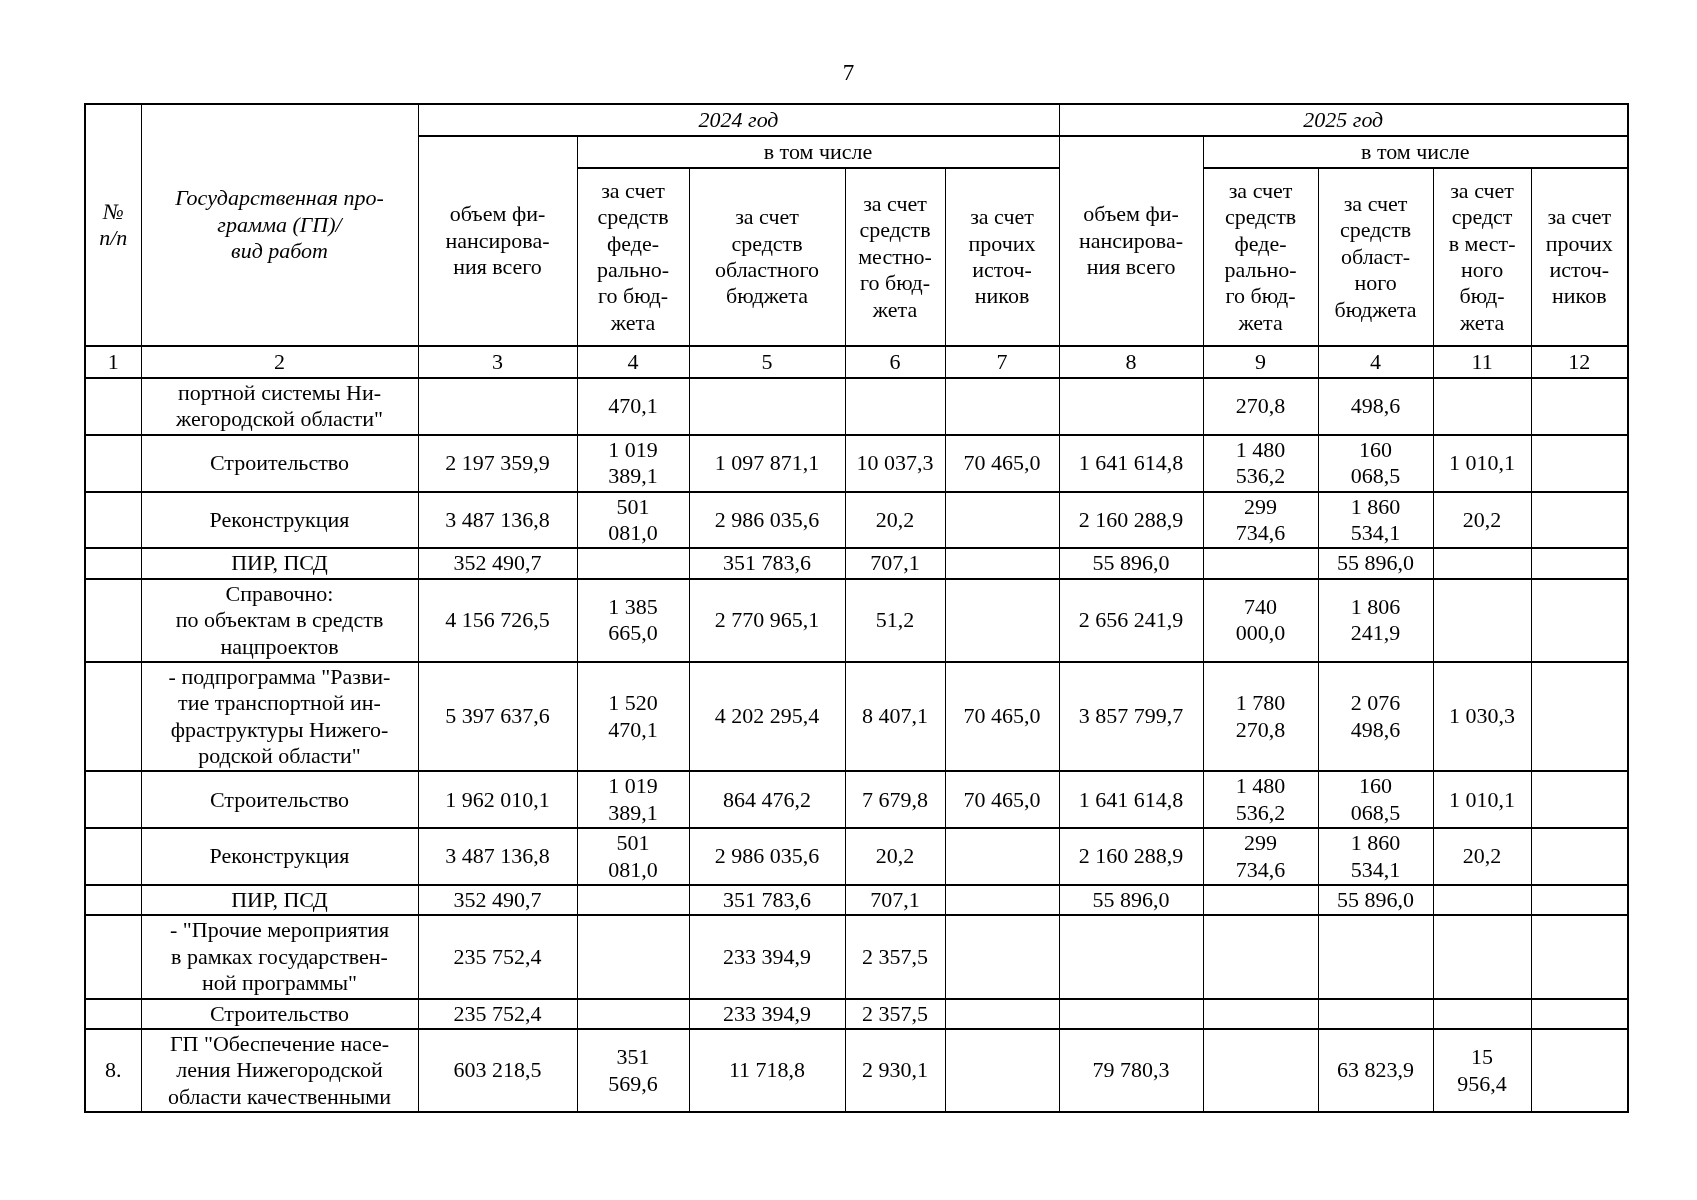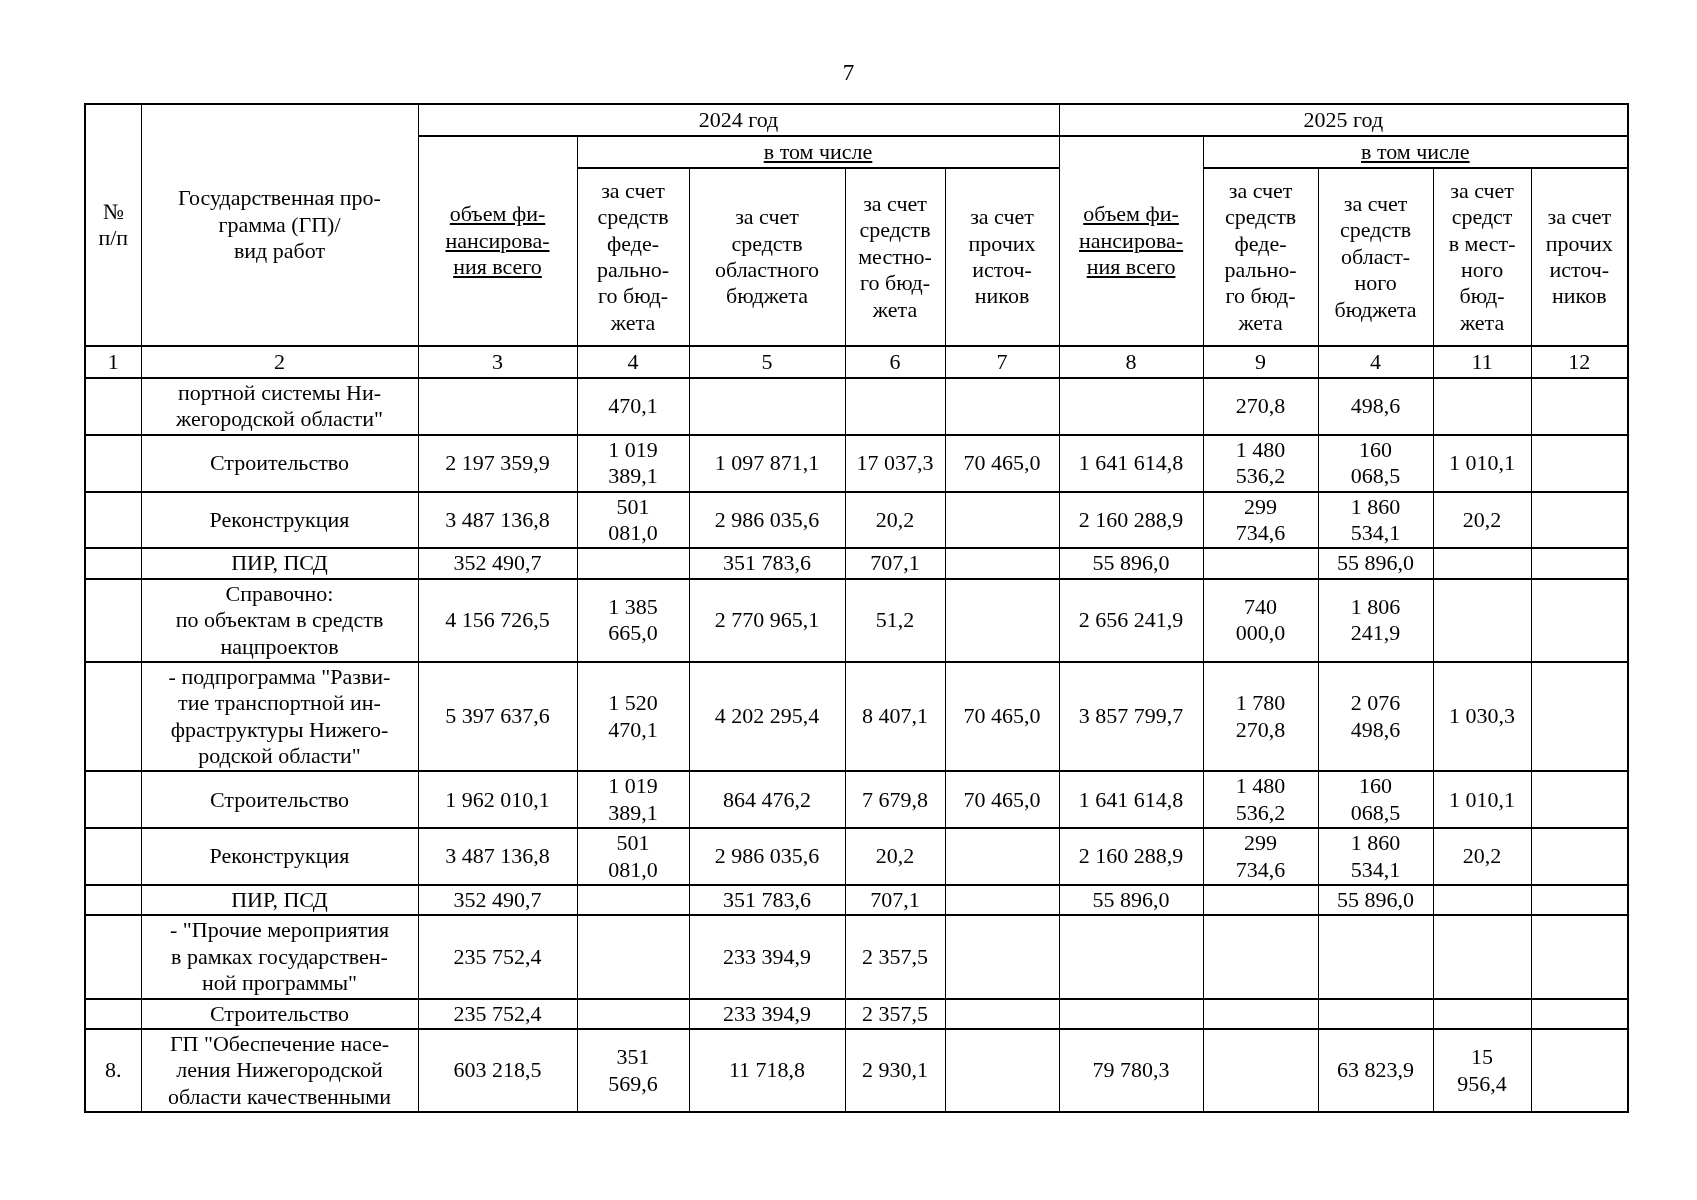--- a/index.html
+++ b/index.html
@@ -34,22 +34,22 @@
     border: 1px solid #000;
     border-top-width: 2px;
     border-bottom-width: 2px;
     white-space: pre-line;
     text-align: center;
     vertical-align: middle;
     padding: 1px 3px;
     font-weight: normal;
     overflow: hidden;
   }
-  tr.row-years th   { height: 28px; }
-  tr.row-incl  th   { height: 28px; text-decoration: underline; }
+  tr.row-years th   { height: 28px; font-style: italic; }
+  tr.row-incl  th   { height: 28px; }
   tr.row-src   th   { height: 174px; }
   tr.row-nums  td   { height: 28px; }
   td.name {
     text-align: left;
     padding-left: 9px;
     padding-right: 6px;
   }
   tbody td { padding-top: 2px; padding-bottom: 2px; }
 </style>
 </head>
@@ -167,21 +167,21 @@
           <td></td>
           <td></td>
         </tr>
         <tr>
           <td></td>
           <td class="name">Строительство</td>
           <td>2 197 359,9</td>
           <td>1 019
 389,1</td>
           <td>1 097 871,1</td>
-          <td>17 037,3</td>
+          <td>10 037,3</td>
           <td>70 465,0</td>
           <td>1 641 614,8</td>
           <td>1 480
 536,2</td>
           <td>160
 068,5</td>
           <td>1 010,1</td>
           <td></td>
         </tr>
         <tr>

